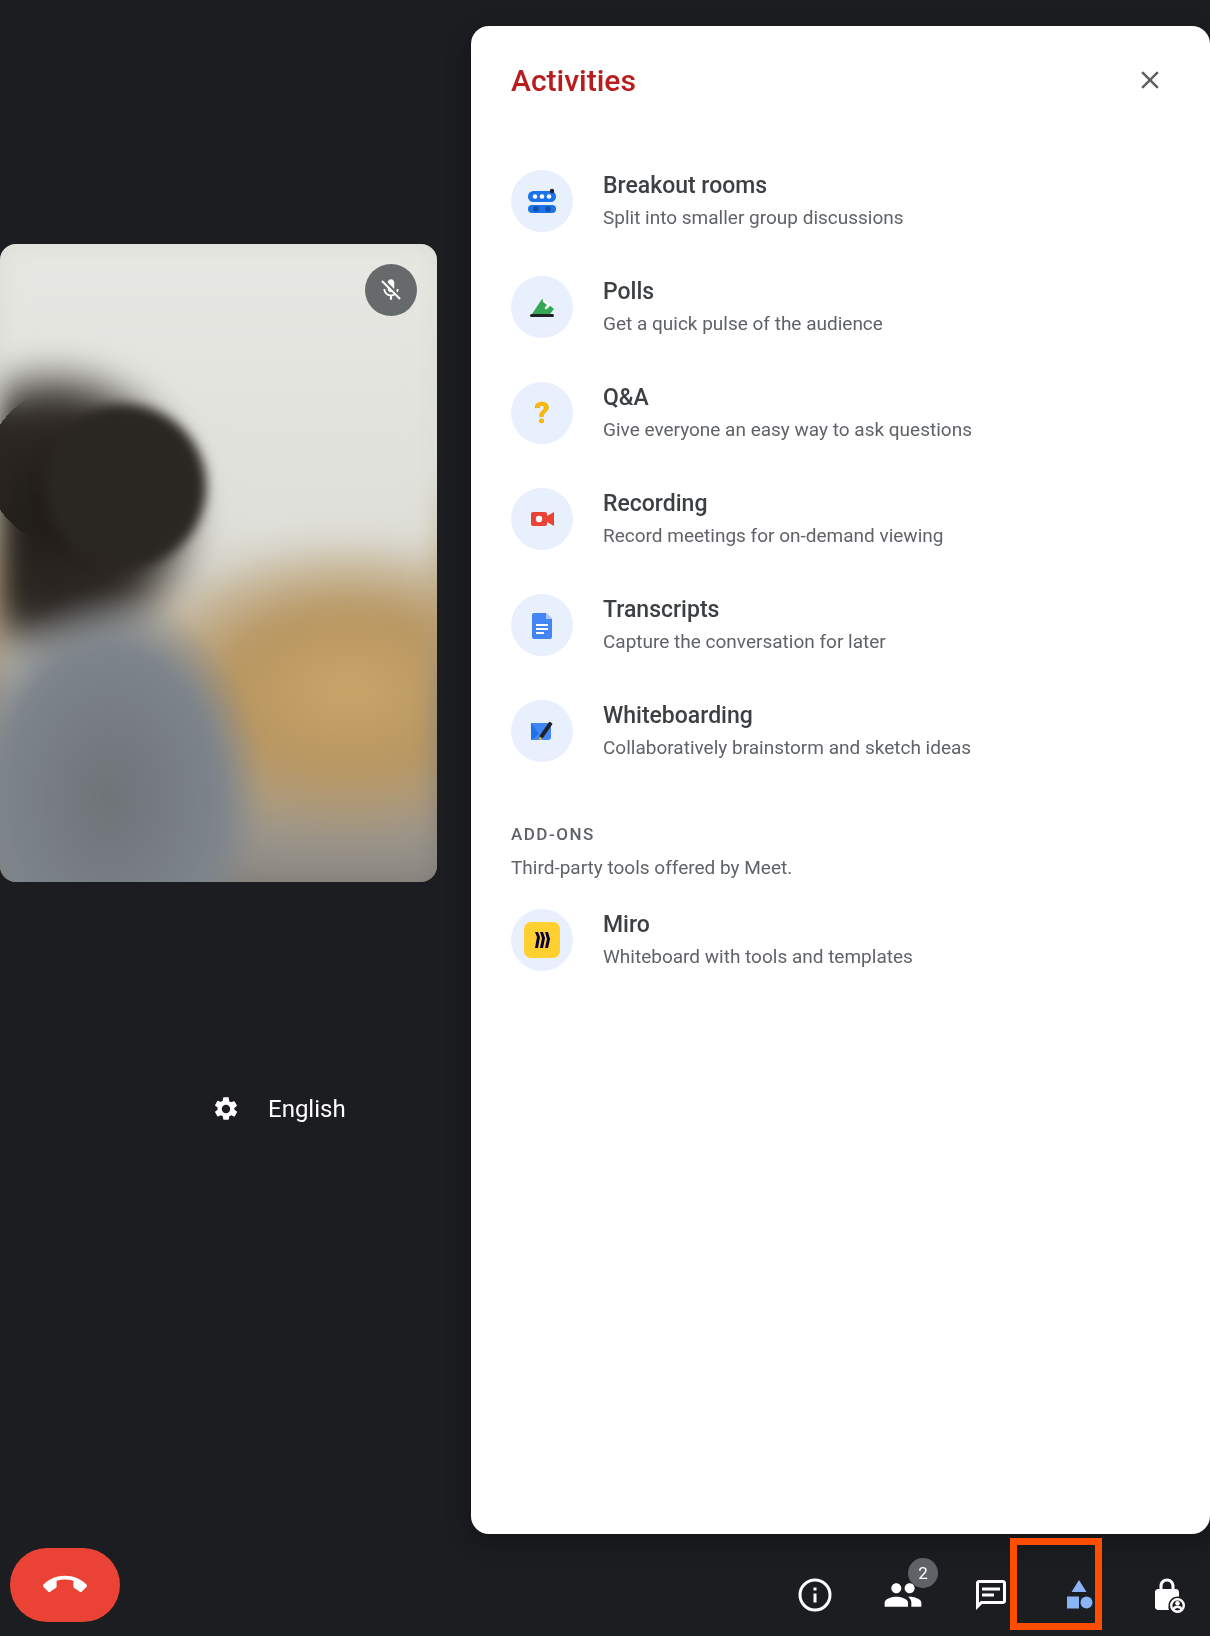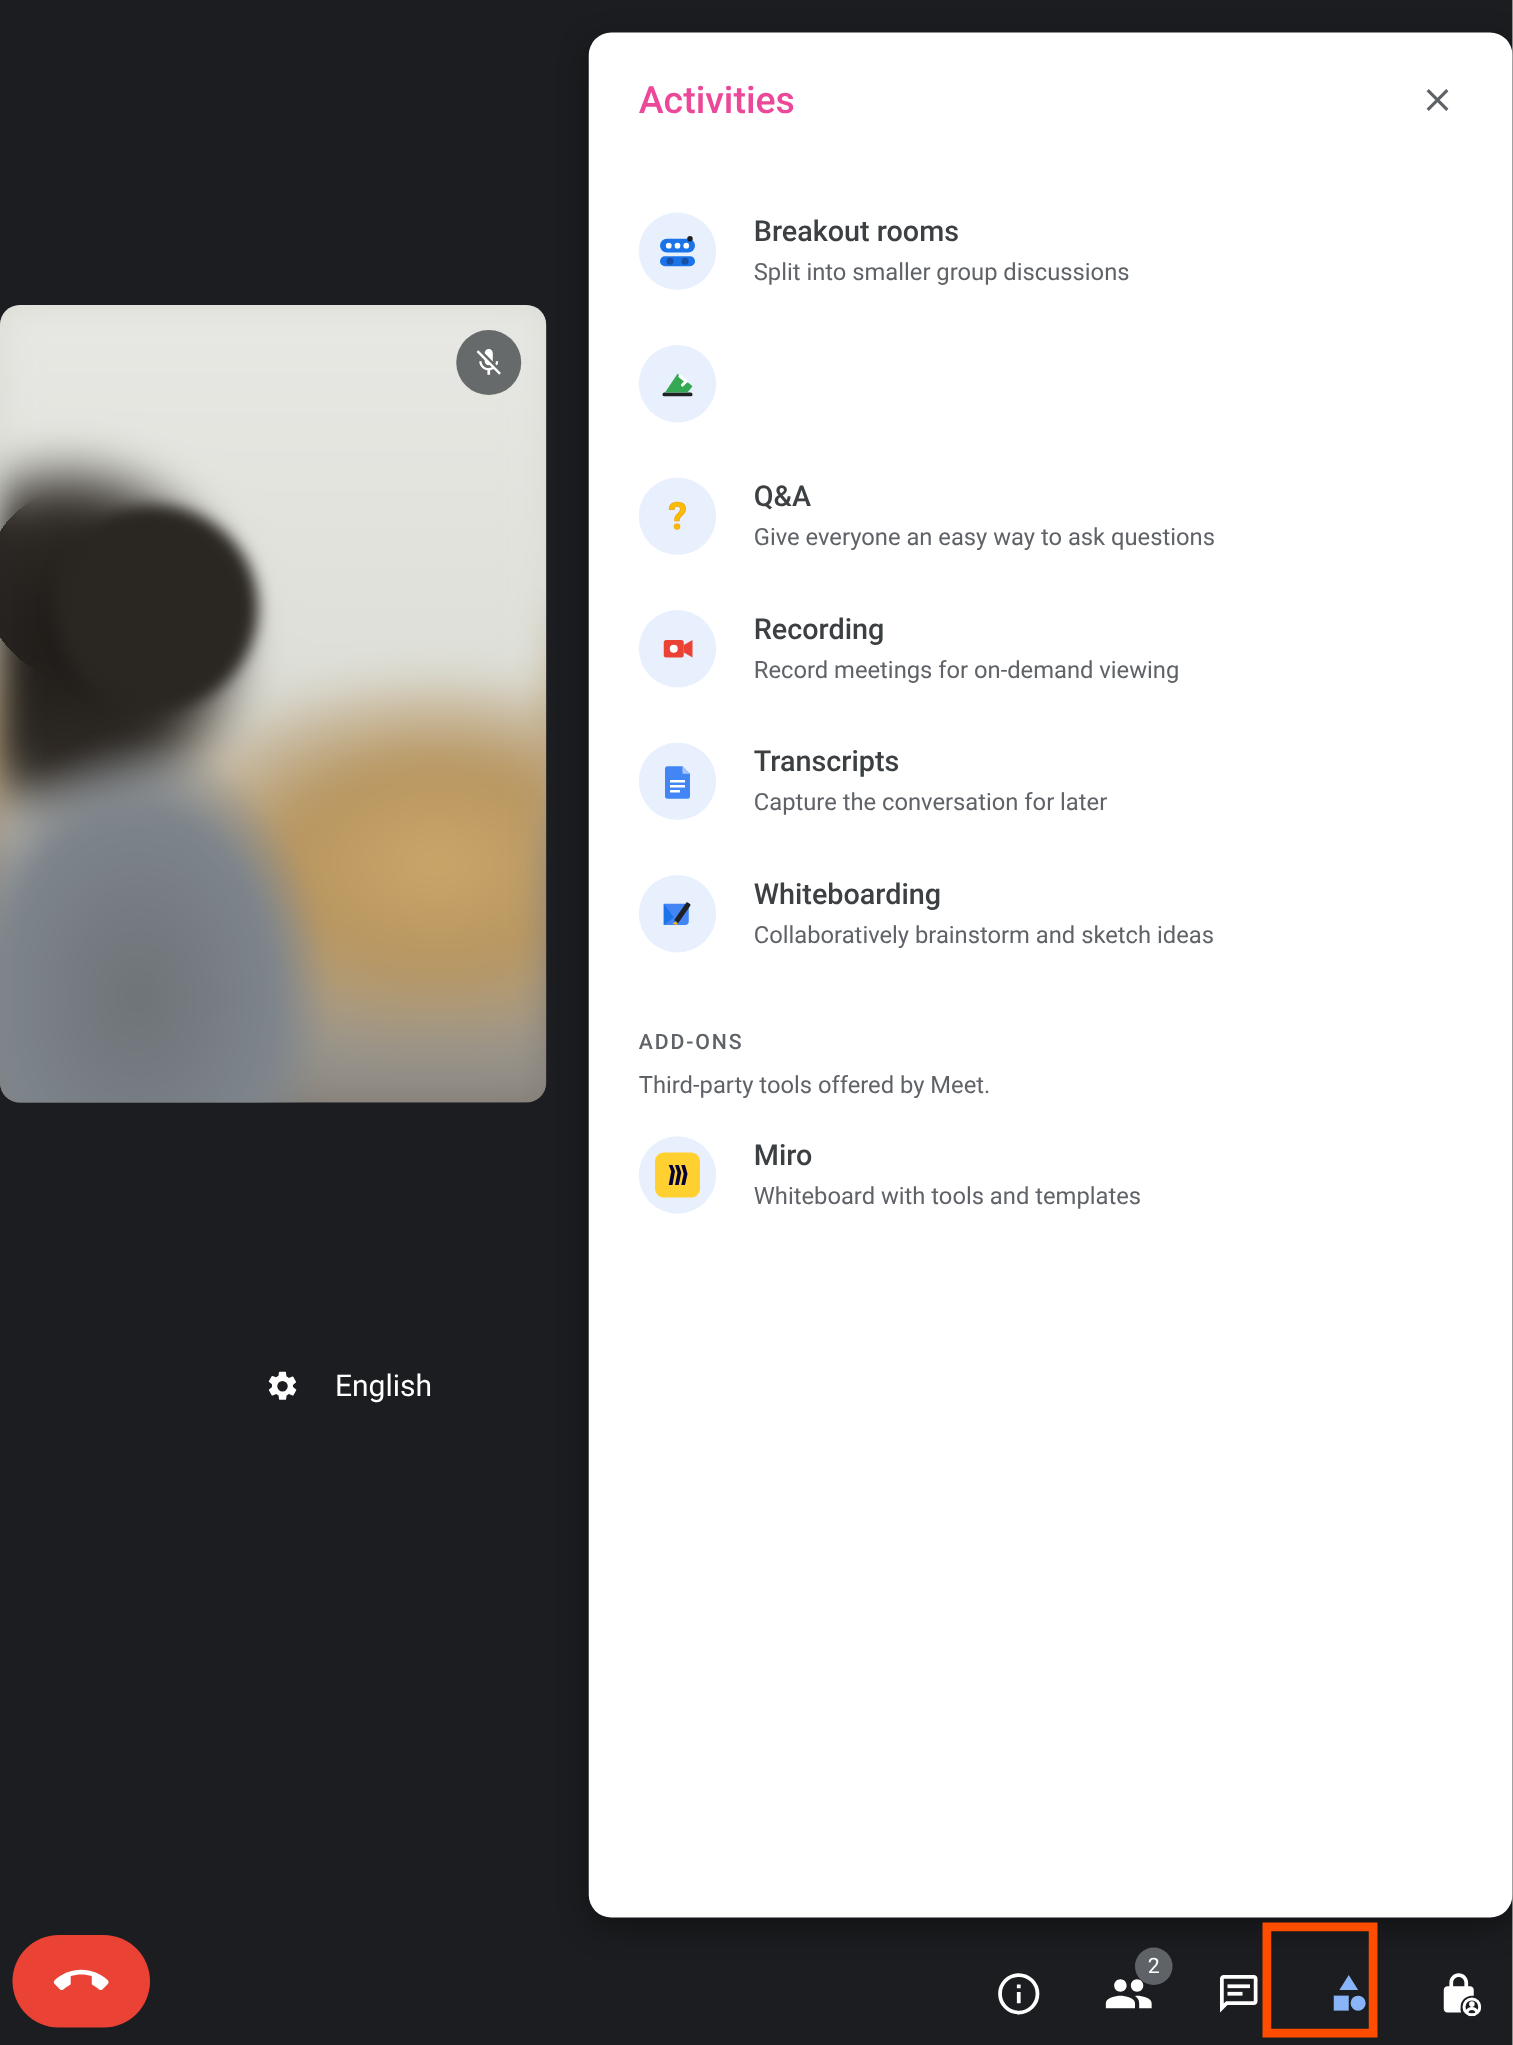--- a/index.html
+++ b/index.html
@@ -64,21 +64,21 @@
   }
   .panel-header {
     display: flex;
     align-items: center;
     justify-content: space-between;
     margin-bottom: 48px;
   }
   .panel-title {
     font-size: 30px;
     font-weight: 500;
-    color: #ec4899;
+    color: #b91c1c;
   }
   .close-btn {
     width: 40px; height: 40px;
     display:flex; align-items:center; justify-content:center;
     cursor:pointer;
     color:#5f6368;
   }
 
   .activity-item {
     display: flex;
@@ -244,20 +244,24 @@
 
   <div class="activity-item">
     <div class="activity-icon">
       <svg width="40" height="40" viewBox="0 0 40 40">
         <rect x="8" y="27" width="24" height="3" rx="1.5" fill="#202124"></rect>
         <path d="M10 27 L20 12 L32 22 L28 27 Z" fill="#34a853"></path>
         <path d="M22 14 L27 18" stroke="#fff" stroke-width="2.5" stroke-linecap="round"></path>
         <path d="M27 18 L24 21" stroke="#fff" stroke-width="2.5" stroke-linecap="round"></path>
       </svg>
     </div>
+    <div class="activity-text">
+      <div class="activity-title">Polls</div>
+      <div class="activity-desc">Get a quick pulse of the audience</div>
+    </div>
   </div>
 
   <div class="activity-item">
     <div class="activity-icon">
       <svg width="40" height="40" viewBox="0 0 40 40">
         <text x="20" y="30" text-anchor="middle" font-size="30" font-weight="700" fill="#fbbc04">?</text>
         <text x="20" y="30" text-anchor="middle" font-size="30" font-weight="700" fill="none" stroke="#f29900" stroke-width="0.5">?</text>
       </svg>
     </div>
     <div class="activity-text">

